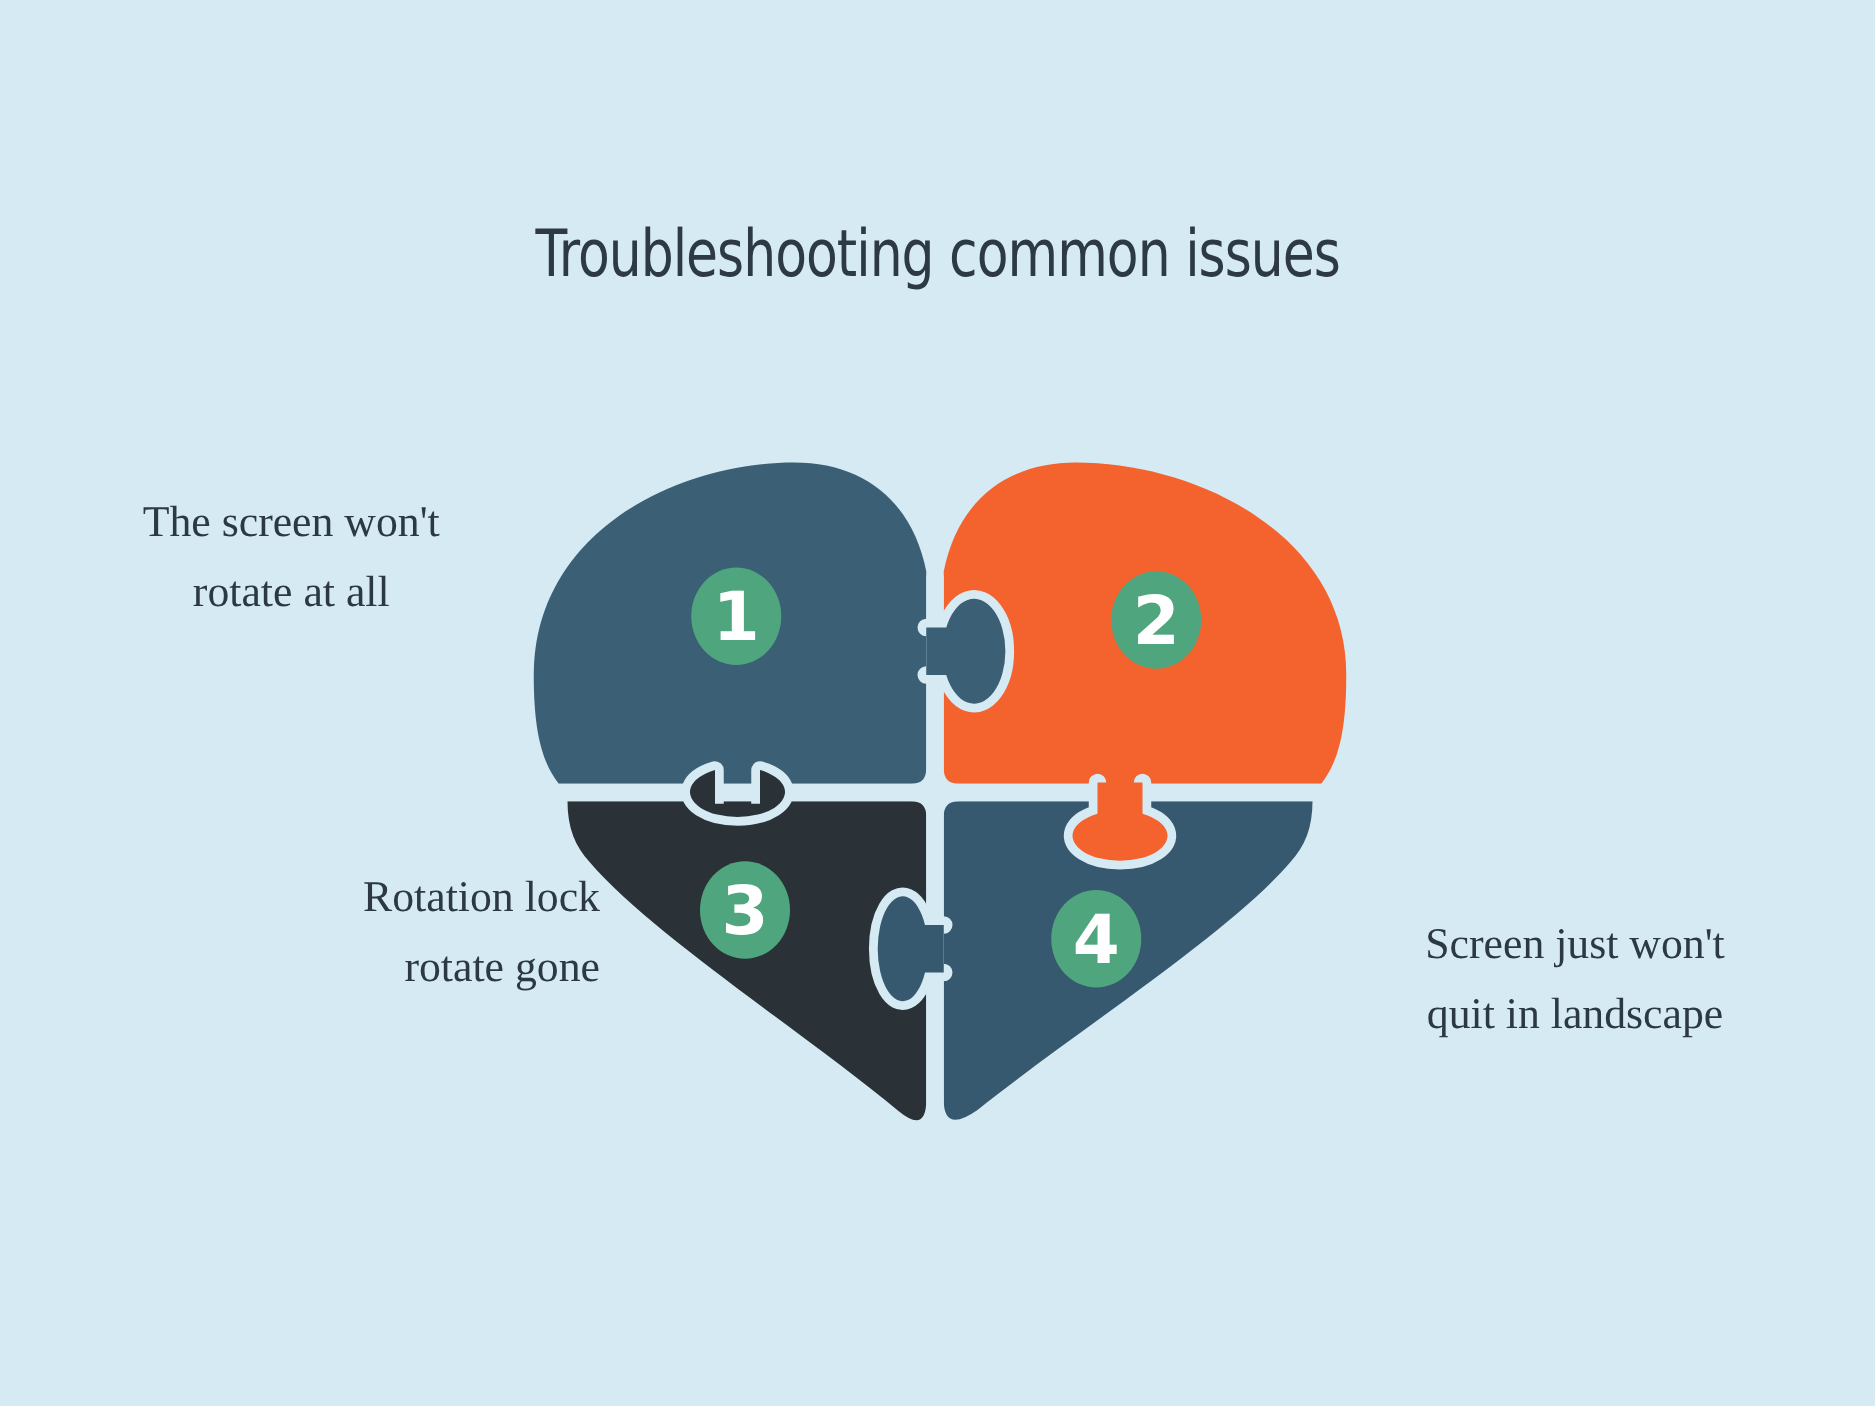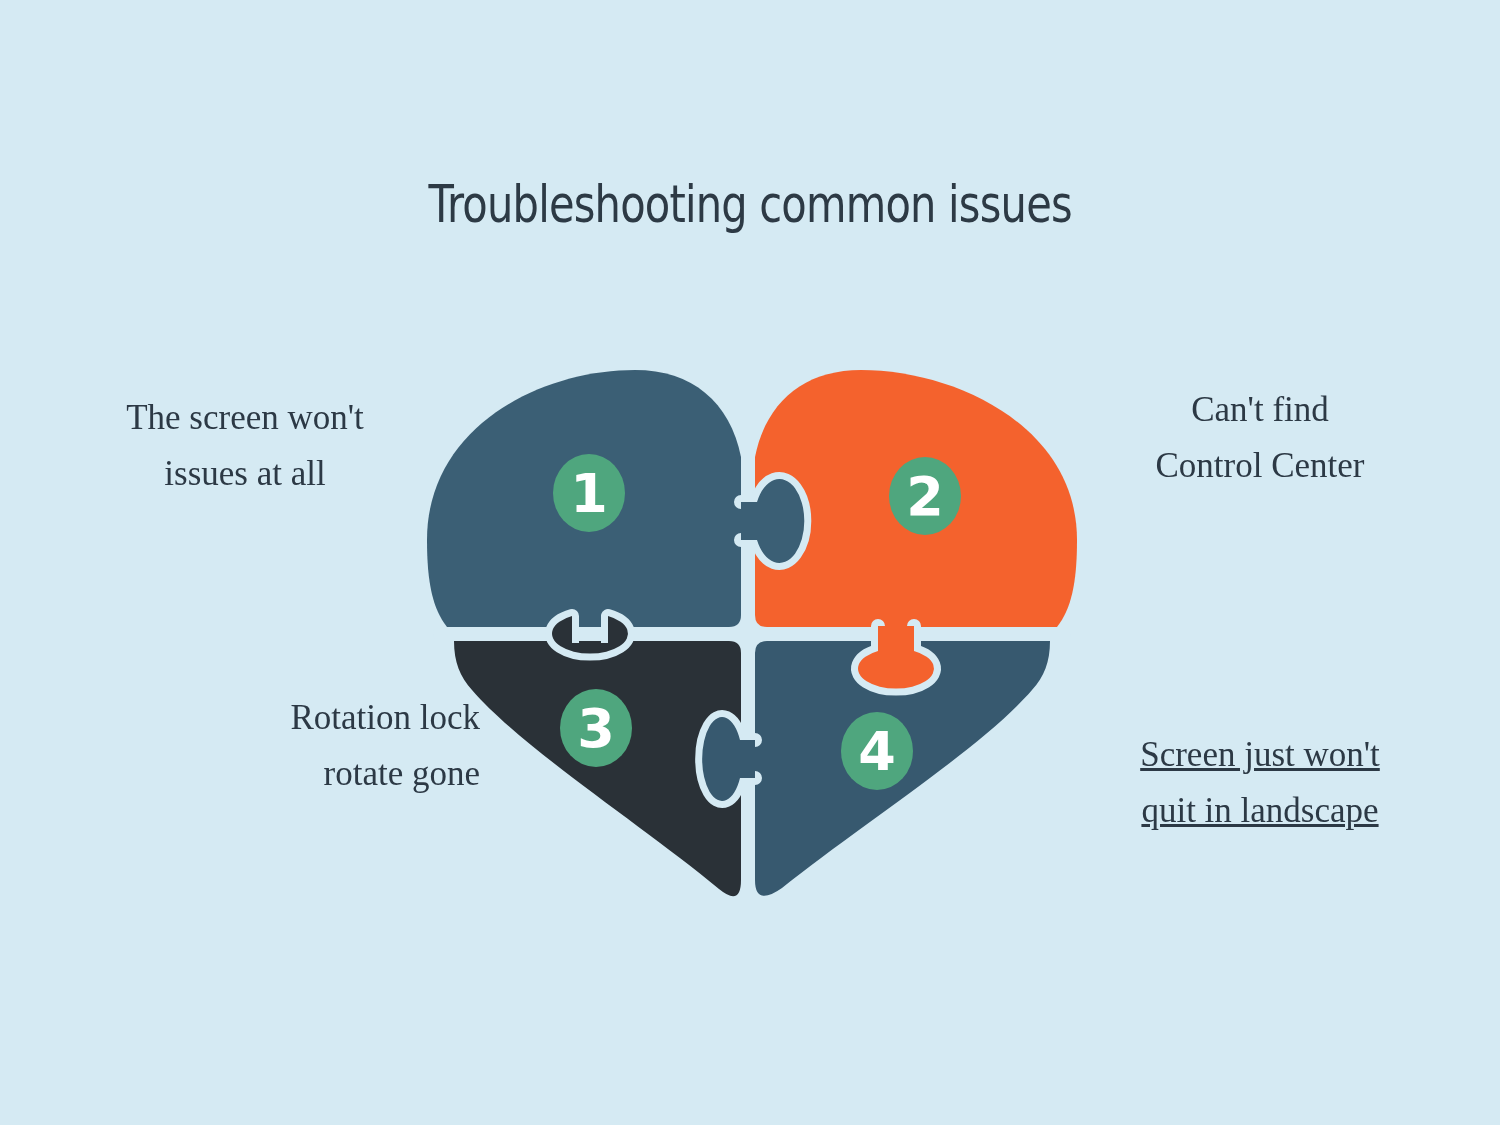--- a/index.html
+++ b/index.html
@@ -40,24 +40,24 @@
   }
   .label{
     position:absolute;
     width:420px;
     text-align:center;
     color:var(--label_text);
     font-size:35px;
     line-height:56px;
   }
   .label span{display:block;}
-  .label-1{left:35px;  top:390px;}
+  .label-1{left:23px;  top:390px;}
   .label-2{left:1050px;top:382px;}
   .label-3{left:60px;  top:690px;text-align:right;}
-  .label-4{left:1050px;top:727px;text-decoration:underline;}
+  .label-4{left:1050px;top:727px;}
   .heart-wrap{
     position:absolute;
     left:412px;top:362px;
     width:680px;height:575px;
   }
   .seam{
     stroke:var(--background);
     stroke-width:14;
     stroke-linecap:round;
     fill:none;
@@ -81,27 +81,23 @@
 <body>
 
 <div class="canvas">
 
   <div class="title">
     <span class="condense">Troubleshooting common issues</span>
   </div>
 
   <div class="label label-1">
     <span>The screen won't</span>
-    <span>issues at all</span>
+    <span>rotate at all</span>
   </div>
 
-  <div class="label label-2">
-    <span>Can't find</span>
-    <span>Control Center</span>
-  </div>
 
   <div class="label label-3">
     <span>Rotation lock</span>
     <span>rotate gone</span>
   </div>
 
   <div class="label label-4">
     <span>Screen just won't</span>
     <span>quit in landscape</span>
   </div>

